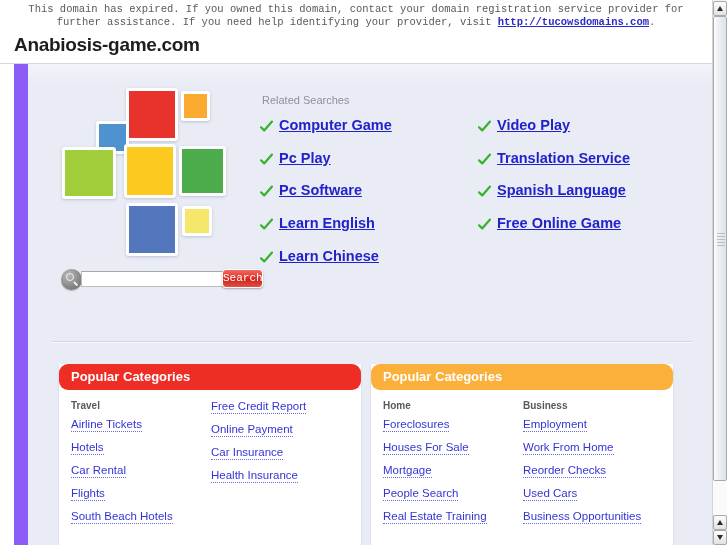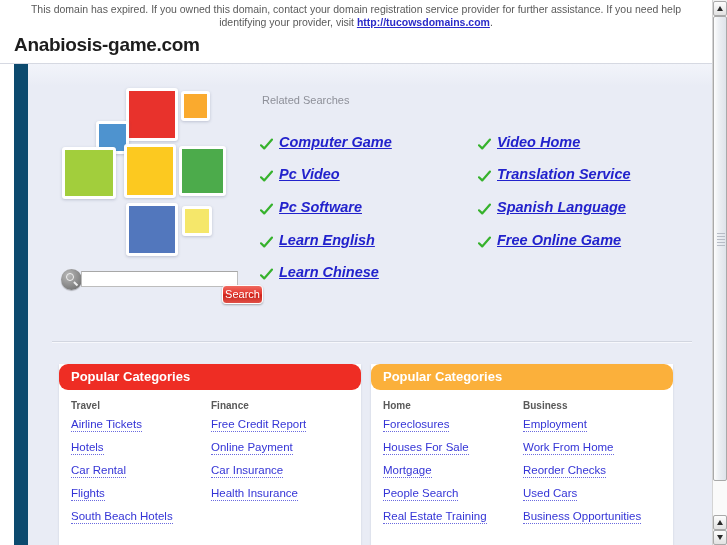--- a/index.html
+++ b/index.html
@@ -34,21 +34,21 @@
     background: #ffffff;
     box-sizing: border-box;
     padding-top: 3px;
   }
   #notice-text {
     font-size: 10.5px;
     line-height: 12.5px;
     color: #5a5a5a;
     text-align: center;
     padding: 0 26px;
-    font-family: Liberation Sans, sans-serif;
+    font-family: Liberation Mono, monospace;
   }
   #notice-link {
     color: #2b2bc9;
     text-decoration: underline;
     font-weight: bold;
   }
 
   
   #title-band {
     position: absolute;
@@ -70,21 +70,21 @@
     font-family: "Liberation Sans", sans-serif;
   }
 
   
   #page-frame {
     position: absolute;
     left: 0;
     top: 64px;
     width: 712px;
     height: 481px;
-    background: #0c4a6e;
+    background: #8b5cf6;
     border-left: 14px solid #ffffff;
     border-right: 14px solid #ffffff;
     box-sizing: border-box;
   }
   #page-inner {
     position: absolute;
     left: 14px; top: 0;
     width: 684px;
     height: 481px;
     background: linear-gradient(to bottom, #f2f4fa 0%, #e9ecf5 22px);
@@ -118,22 +118,21 @@
   .link-col {
     position: absolute;
     top: 53px;
   }
   #col-left  { left: 232px; width: 215px; }
   #col-right { left: 450px; width: 215px; }
 
   .kw-row {
     height: 32.7px;
     display: flex;
-    align-items: flex-end;
-    font-style: italic;
+    align-items: flex-start;
   }
   .check {
     display: inline-block;
     width: 13px;
     height: 15px;
     margin-right: 6px;
     flex: 0 0 auto;
     position: relative;
     top: 2px;
   }
@@ -188,34 +187,34 @@
     border-top-color: #a7a7a7;
     background: #ffffff;
     box-sizing: border-box;
     font-size: 11px;
     padding: 0 3px;
     outline: none;
     font-family: "Liberation Sans", sans-serif;
   }
   #search-button {
     position: absolute;
-    left: 161px; top: 16px;
+    left: 161px; top: 0px;
     width: 41px; height: 19px;
     border: 1px solid #ffffff;
     border-radius: 4px;
     background: linear-gradient(to bottom, #f06a60 0%, #e2322a 48%, #cc2017 52%, #e05048 100%);
     color: #ffffff;
     font-size: 11px;
     font-weight: normal;
     text-align: center;
     line-height: 17px;
     cursor: pointer;
     box-shadow: 0 1px 2px rgba(0,0,0,.3);
     box-sizing: border-box;
-    font-family: Liberation Sans, sans-serif;
+    font-family: Liberation Mono, monospace;
   }
 
   
   #divider {
     position: absolute;
     left: 24px;
     top: 277px;
     width: 640px;
     height: 1px;
     background: #d2d6e0;
@@ -371,21 +370,21 @@
           <div class="kw-row">
             <span class="check"><svg width="13" height="13" viewBox="0 0 13 13">
                 <path d="M1 7.3 L4.2 10.4 L12 1.6" fill="none" stroke="#36b22c" stroke-width="2.2" stroke-linecap="round" stroke-linejoin="round"></path>
               </svg></span>
             <a class="kw-link" href="#">Computer Game</a>
           </div>
           <div class="kw-row">
             <span class="check"><svg width="13" height="13" viewBox="0 0 13 13">
                 <path d="M1 7.3 L4.2 10.4 L12 1.6" fill="none" stroke="#36b22c" stroke-width="2.2" stroke-linecap="round" stroke-linejoin="round"></path>
               </svg></span>
-            <a class="kw-link" href="#">Pc Video</a>
+            <a class="kw-link" href="#">Pc Play</a>
           </div>
           <div class="kw-row">
             <span class="check"><svg width="13" height="13" viewBox="0 0 13 13">
                 <path d="M1 7.3 L4.2 10.4 L12 1.6" fill="none" stroke="#36b22c" stroke-width="2.2" stroke-linecap="round" stroke-linejoin="round"></path>
               </svg></span>
             <a class="kw-link" href="#">Pc Software</a>
           </div>
           <div class="kw-row">
             <span class="check"><svg width="13" height="13" viewBox="0 0 13 13">
                 <path d="M1 7.3 L4.2 10.4 L12 1.6" fill="none" stroke="#36b22c" stroke-width="2.2" stroke-linecap="round" stroke-linejoin="round"></path>
@@ -397,21 +396,21 @@
                 <path d="M1 7.3 L4.2 10.4 L12 1.6" fill="none" stroke="#36b22c" stroke-width="2.2" stroke-linecap="round" stroke-linejoin="round"></path>
               </svg></span>
             <a class="kw-link" href="#">Learn Chinese</a>
           </div>
         </div>
       <div class="link-col" id="col-right">
           <div class="kw-row">
             <span class="check"><svg width="13" height="13" viewBox="0 0 13 13">
                 <path d="M1 7.3 L4.2 10.4 L12 1.6" fill="none" stroke="#36b22c" stroke-width="2.2" stroke-linecap="round" stroke-linejoin="round"></path>
               </svg></span>
-            <a class="kw-link" href="#">Video Home</a>
+            <a class="kw-link" href="#">Video Play</a>
           </div>
           <div class="kw-row">
             <span class="check"><svg width="13" height="13" viewBox="0 0 13 13">
                 <path d="M1 7.3 L4.2 10.4 L12 1.6" fill="none" stroke="#36b22c" stroke-width="2.2" stroke-linecap="round" stroke-linejoin="round"></path>
               </svg></span>
             <a class="kw-link" href="#">Translation Service</a>
           </div>
           <div class="kw-row">
             <span class="check"><svg width="13" height="13" viewBox="0 0 13 13">
                 <path d="M1 7.3 L4.2 10.4 L12 1.6" fill="none" stroke="#36b22c" stroke-width="2.2" stroke-linecap="round" stroke-linejoin="round"></path>
@@ -442,21 +441,20 @@
         <div class="cat-body">
             <div class="cat-group">
               <div class="cat-group-title">Travel</div>
               <a class="cat-link" href="#">Airline Tickets</a>
               <a class="cat-link" href="#">Hotels</a>
               <a class="cat-link" href="#">Car Rental</a>
               <a class="cat-link" href="#">Flights</a>
               <a class="cat-link" href="#">South Beach Hotels</a>
             </div>
             <div class="cat-group">
-              <div class="cat-group-title">Finance</div>
               <a class="cat-link" href="#">Free Credit Report</a>
               <a class="cat-link" href="#">Online Payment</a>
               <a class="cat-link" href="#">Car Insurance</a>
               <a class="cat-link" href="#">Health Insurance</a>
             </div>
           </div>
       </div>
 
       <div class="cat-panel" id="panel-2">
         <div class="cat-header" style="background: rgb(251, 176, 59);">Popular Categories</div>

